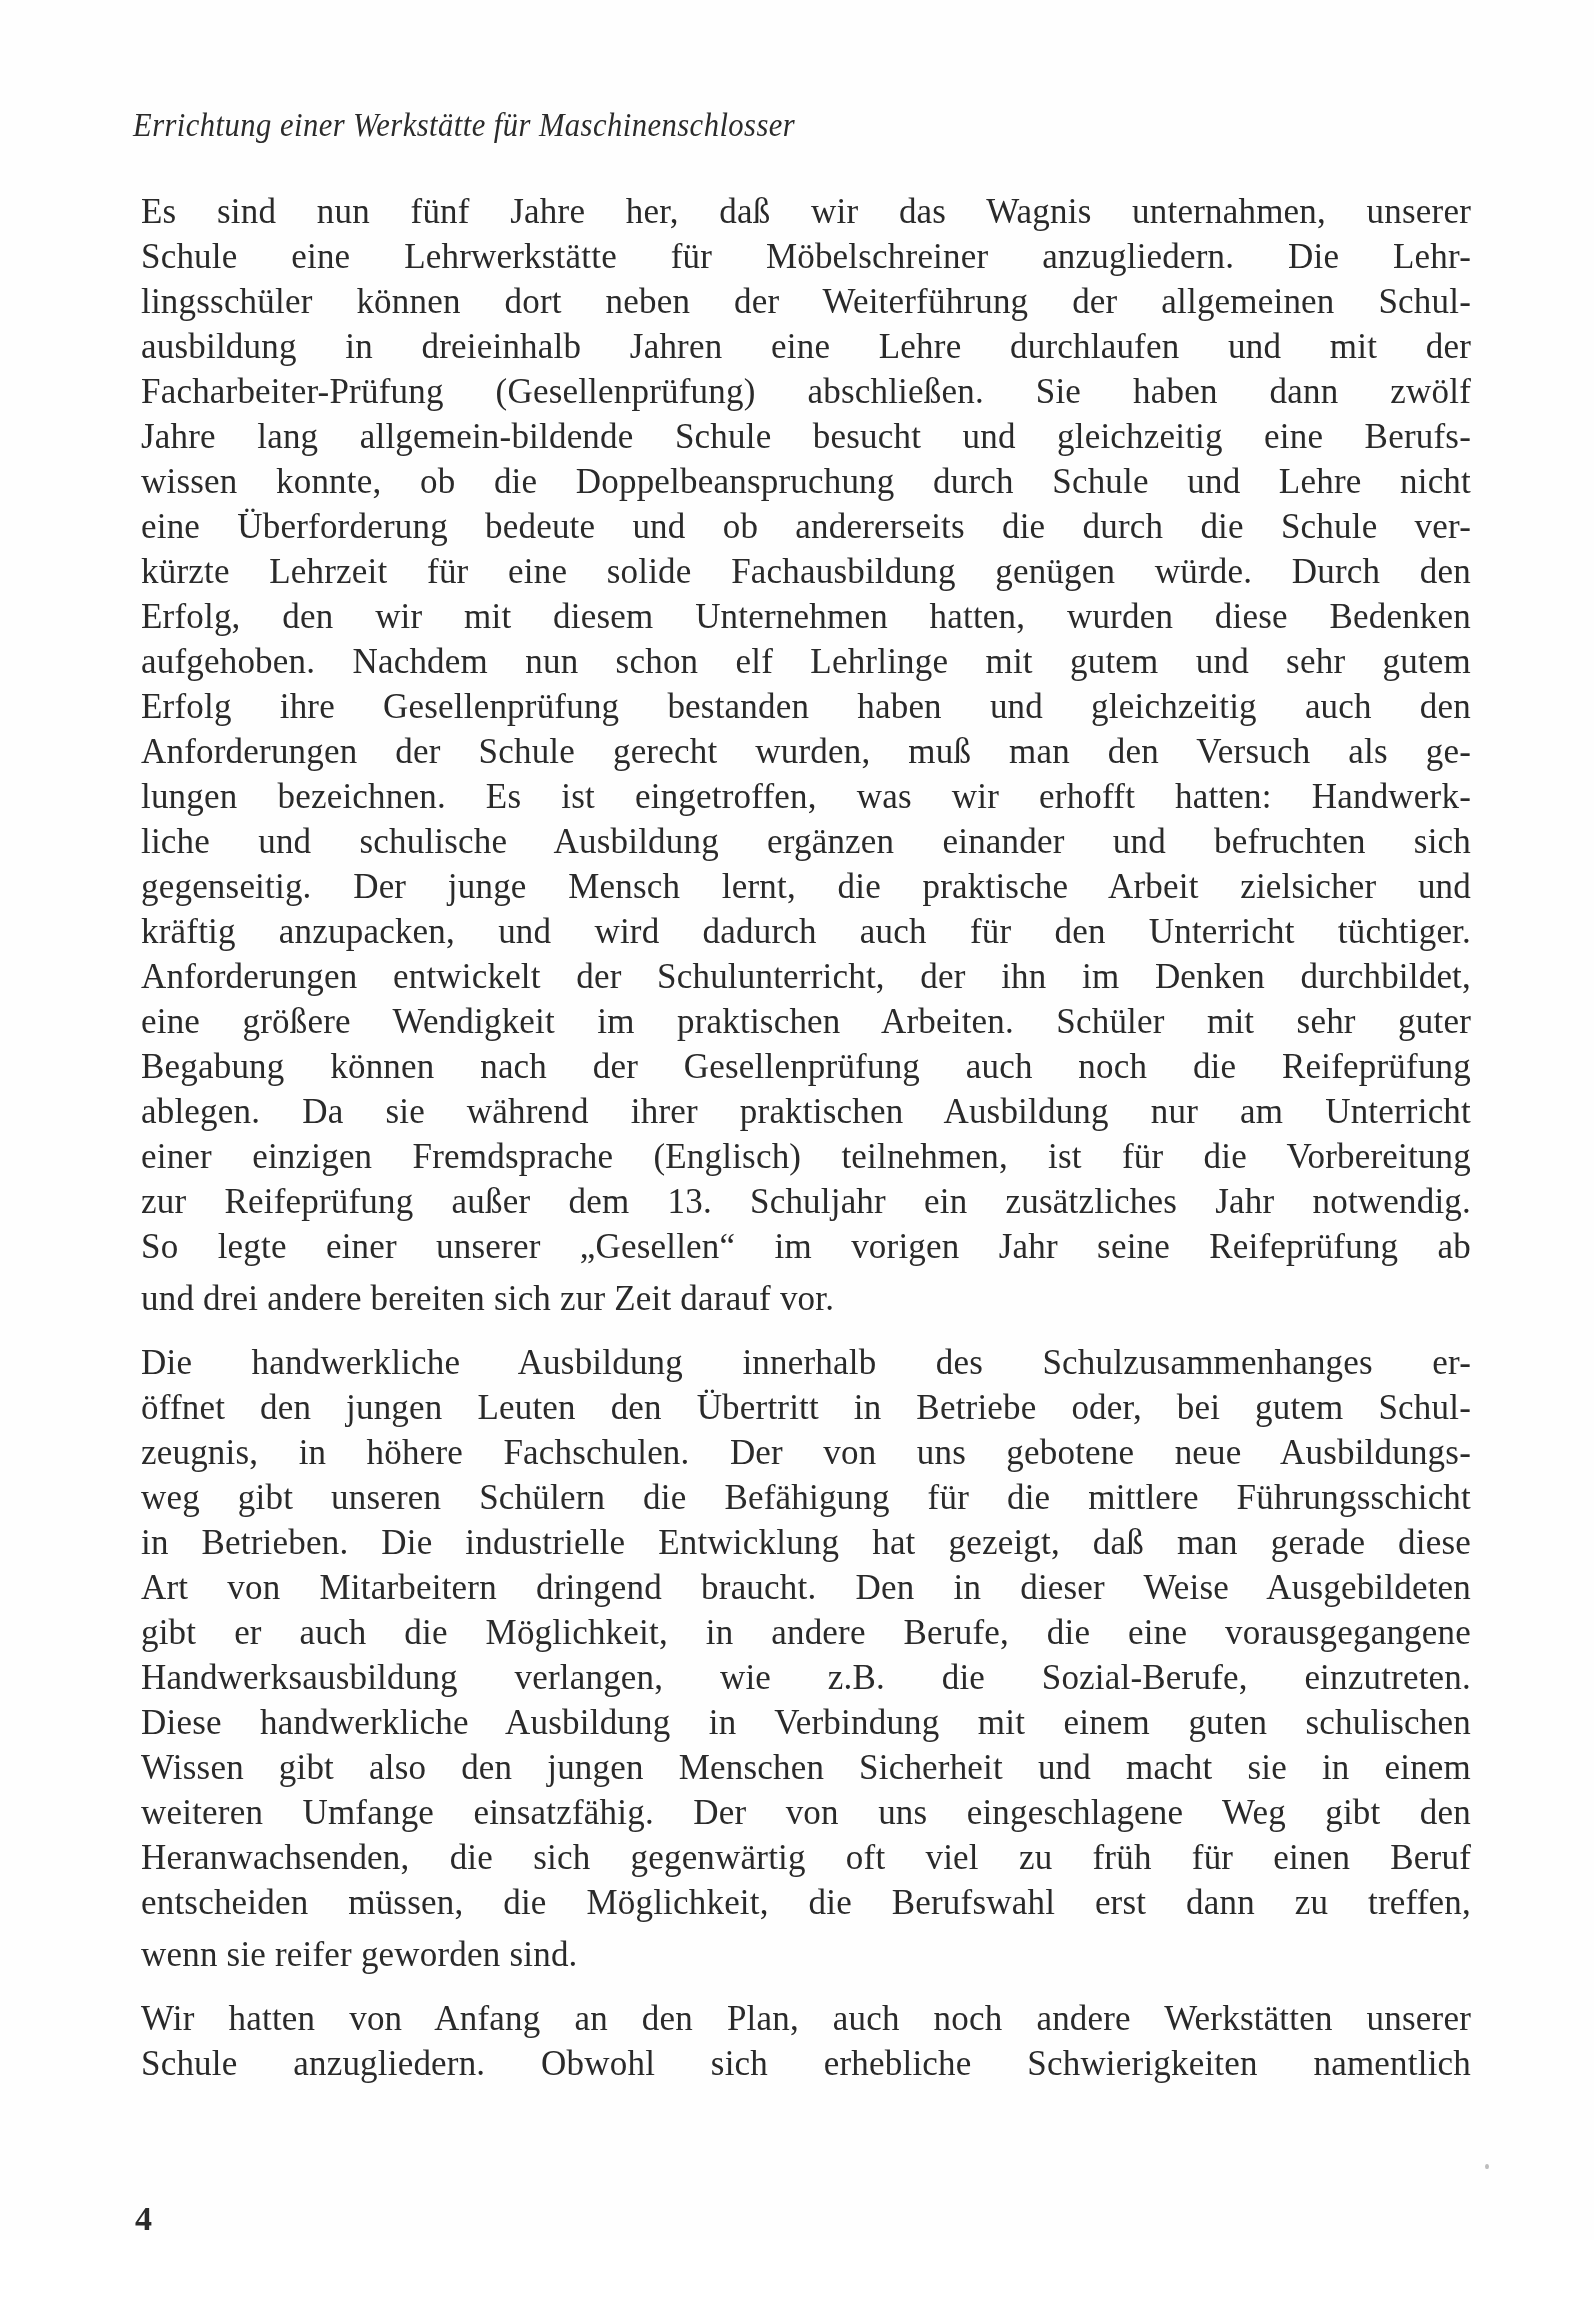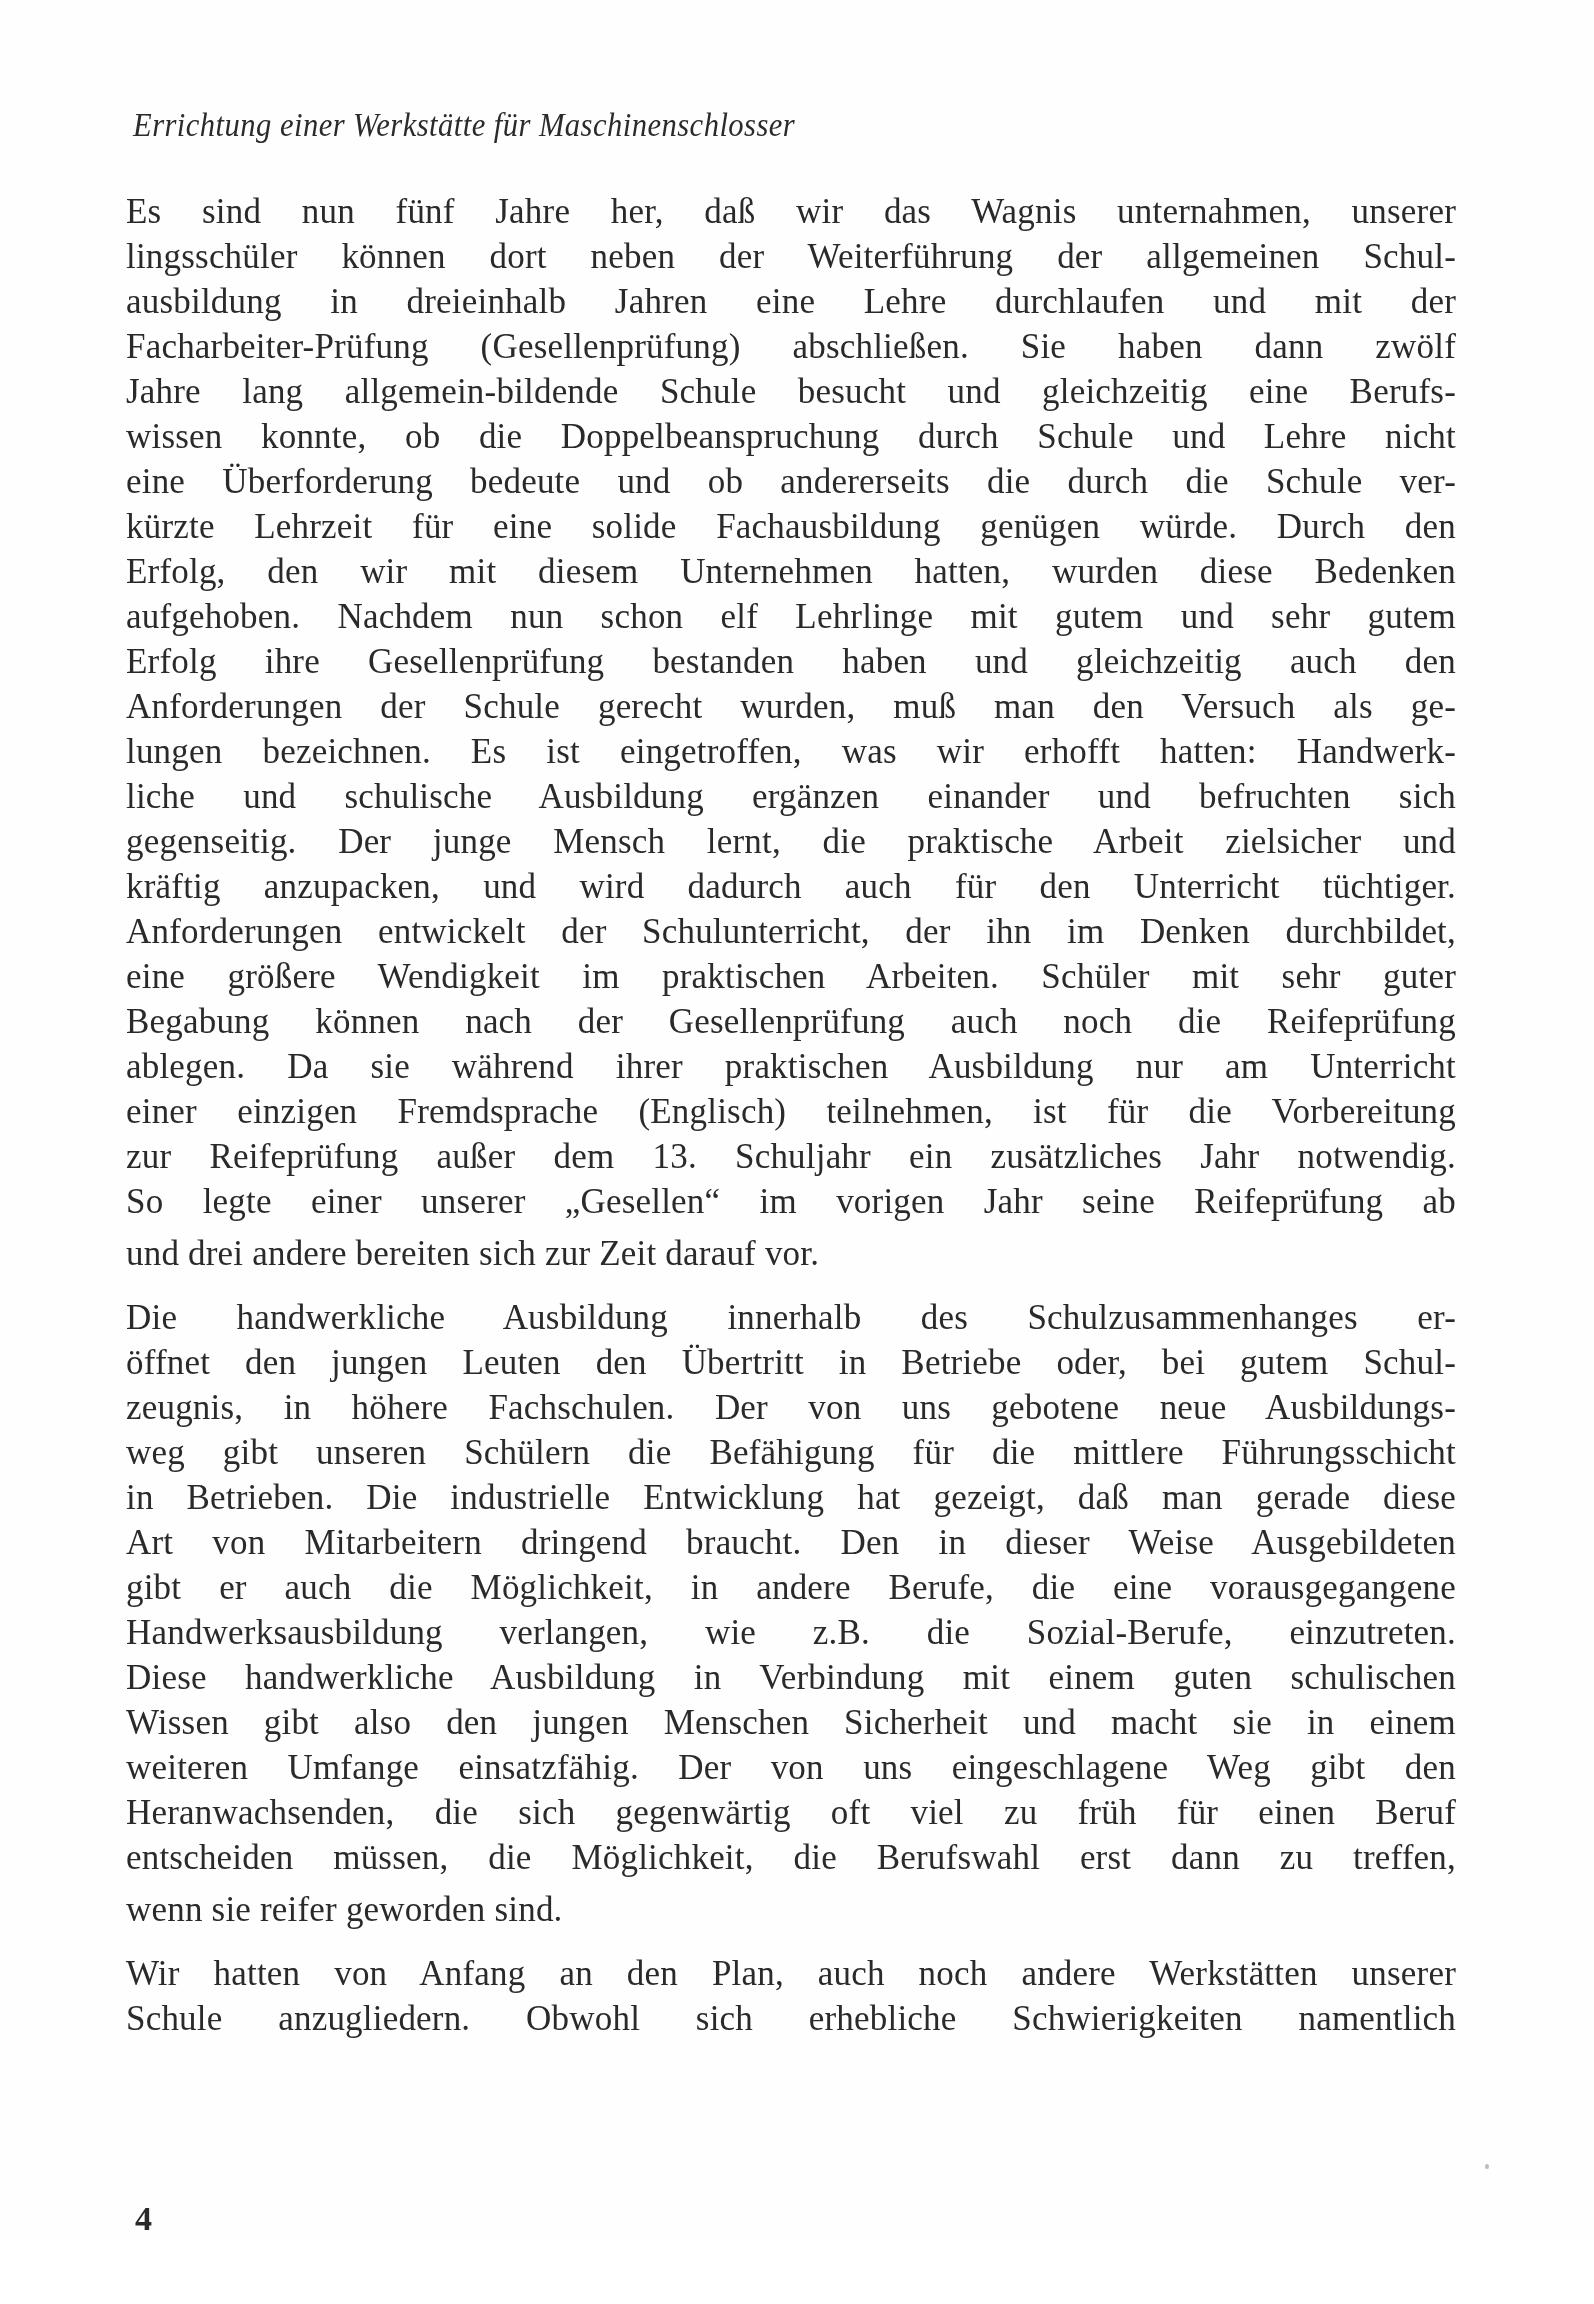--- a/index.html
+++ b/index.html
@@ -30,21 +30,21 @@
       font-style: italic;
       font-size: 34px;
       letter-spacing: 0.5px;
       color: #2b2b2b;
       white-space: nowrap;
       transform: scaleX(0.9);
       transform-origin: left top;
     }
     .body-text {
       position: absolute;
-      left: 126px;
+      left: 141px;
       top: 189px;
       width: 1330px;
     }
     .paragraph {
       margin: 0;
       padding: 0;
     }
     .paragraph + .paragraph {
       margin-top: 19px;
     }
@@ -98,20 +98,23 @@
 
   <div class="heading">Errichtung einer Werkstätte für Maschinenschlosser</div>
 
   <div class="body-text">
 
     <div class="paragraph">
       <span class="line">
           <span class="line-inner">Es sind nun fünf Jahre her, daß wir das Wagnis unternahmen, unserer</span>
         </span>
       <span class="line">
+          <span class="line-inner">Schule eine Lehrwerkstätte für Möbelschreiner anzugliedern. Die Lehr-</span>
+        </span>
+      <span class="line">
           <span class="line-inner">lingsschüler können dort neben der Weiterführung der allgemeinen Schul-</span>
         </span>
       <span class="line">
           <span class="line-inner">ausbildung in dreieinhalb Jahren eine Lehre durchlaufen und mit der</span>
         </span>
       <span class="line">
           <span class="line-inner">Facharbeiter-Prüfung (Gesellenprüfung) abschließen. Sie haben dann zwölf</span>
         </span>
       <span class="line">
           <span class="line-inner">Jahre lang allgemein-bildende Schule besucht und gleichzeitig eine Berufs-</span>

